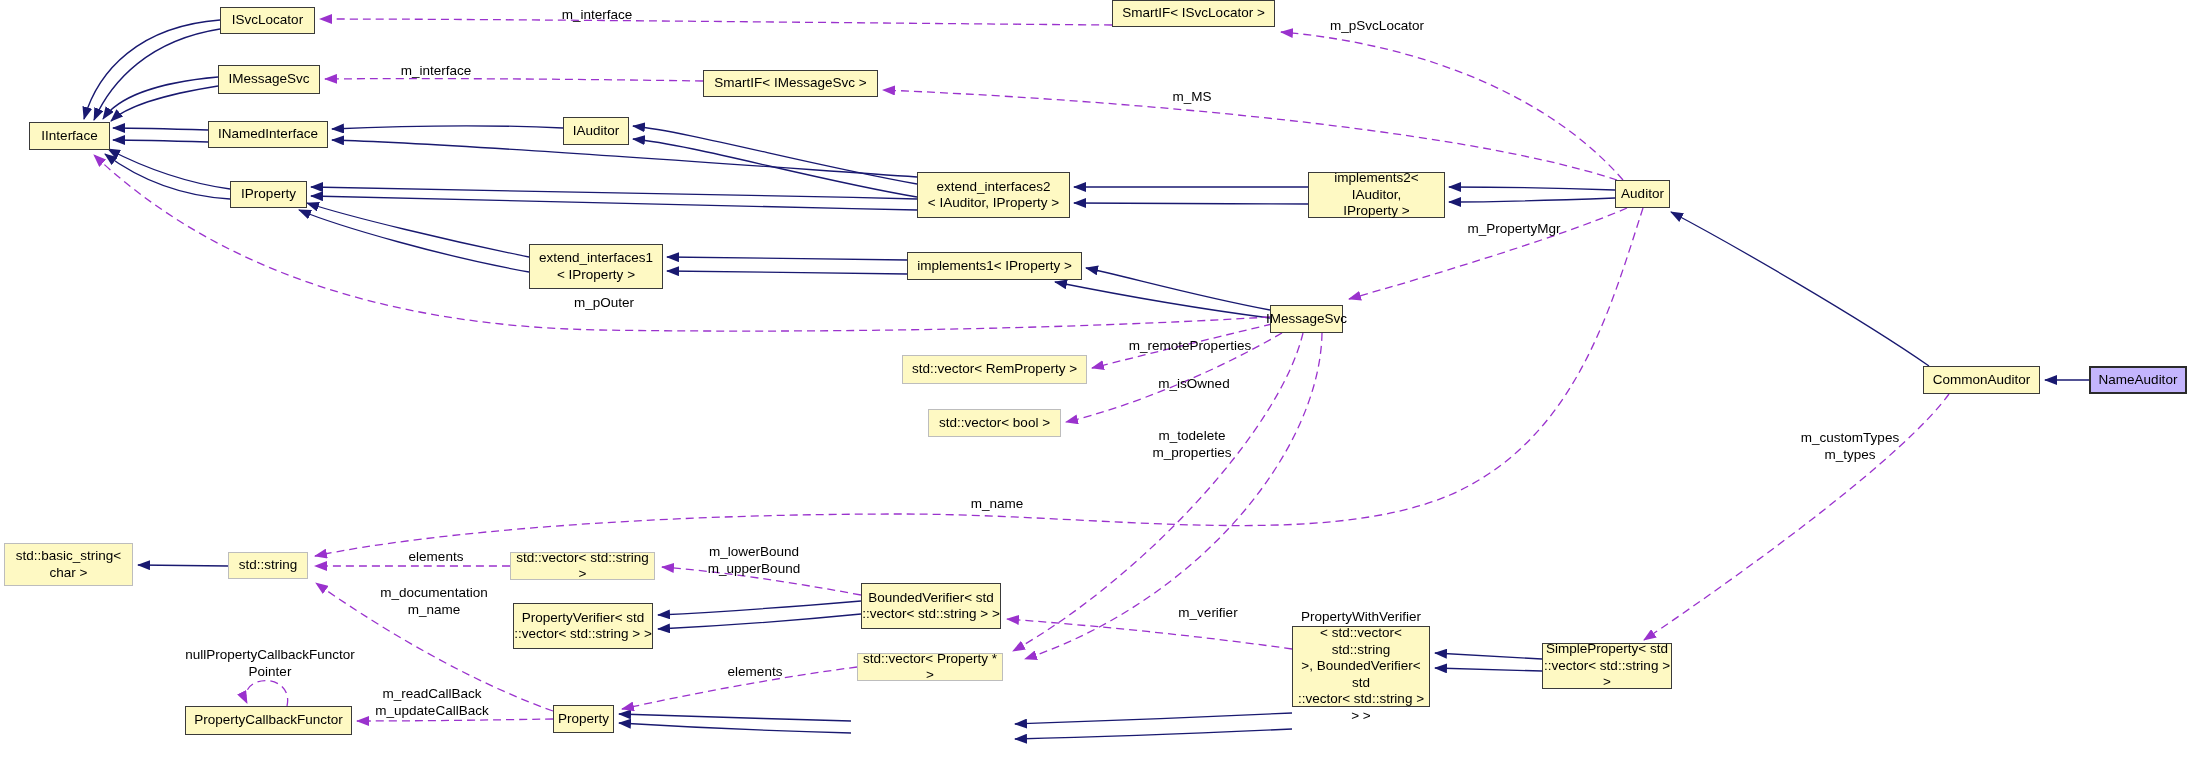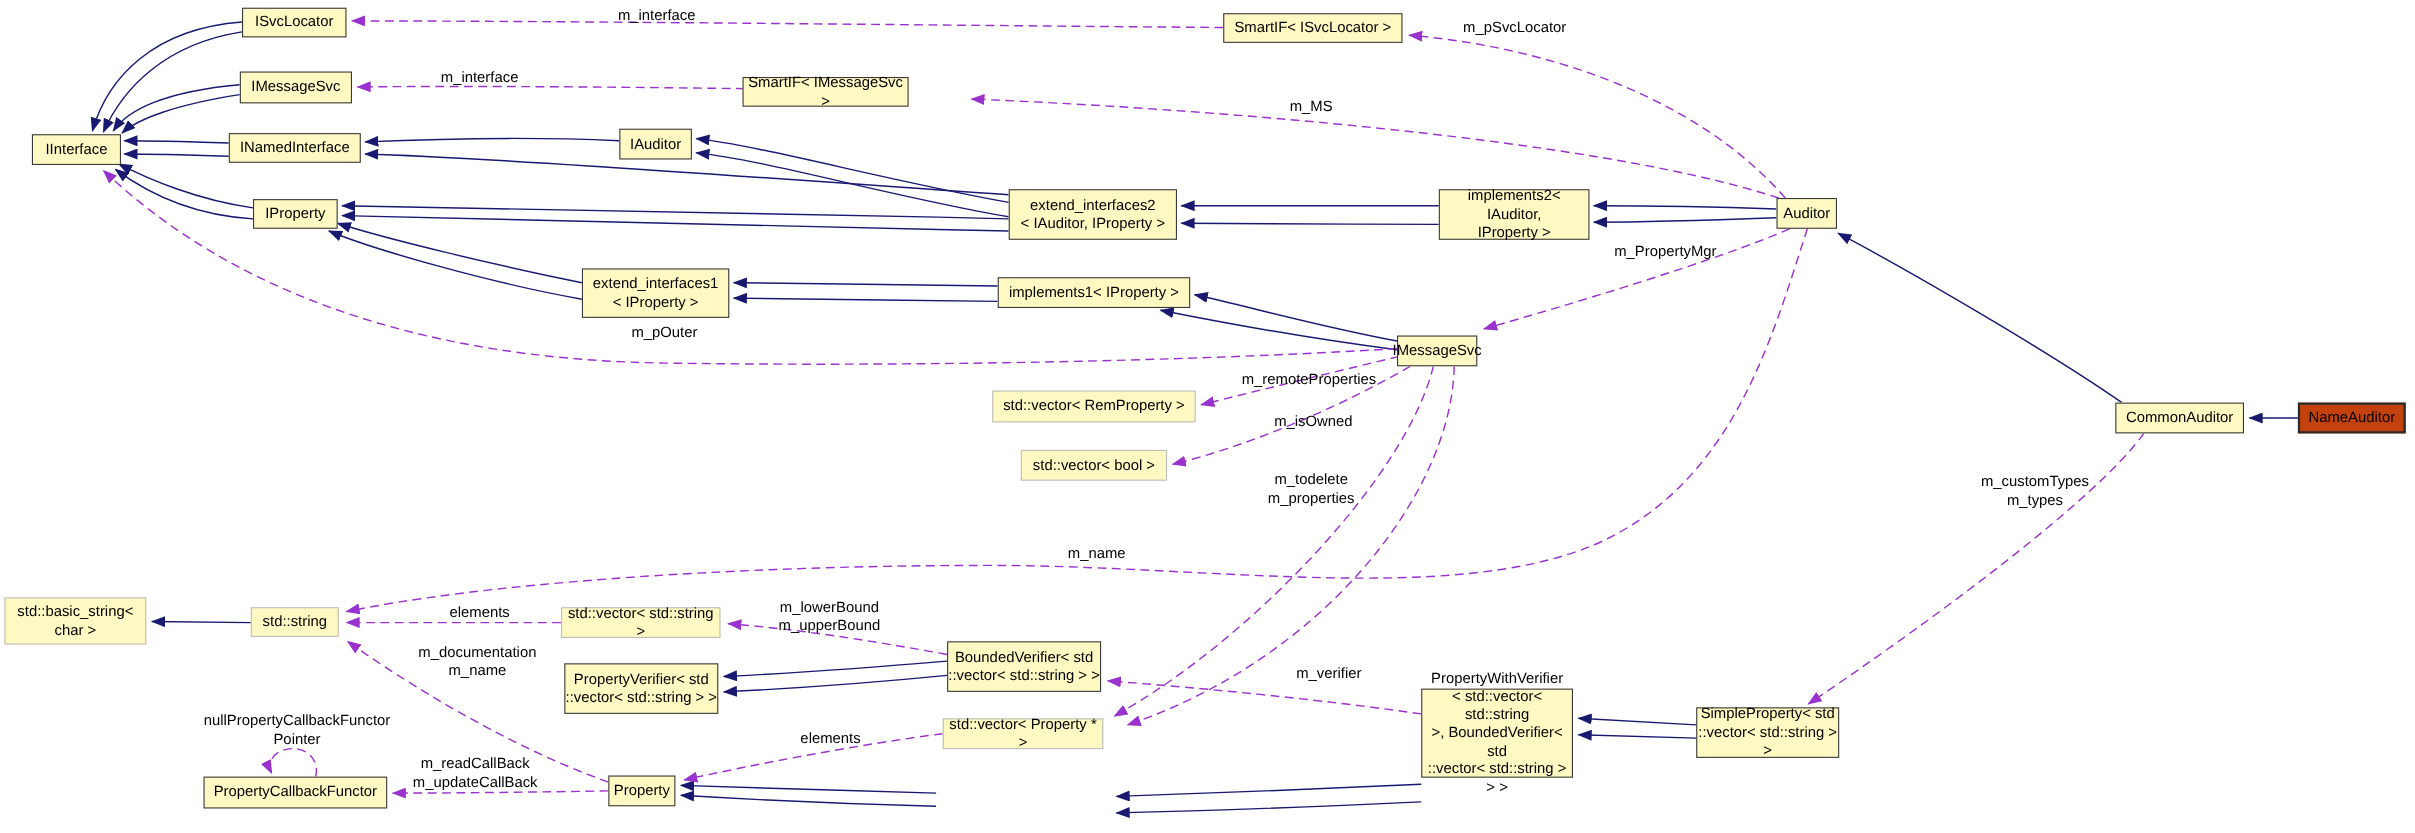--- a/index.html
+++ b/index.html
@@ -3,21 +3,21 @@
 <meta charset="utf-8">
 <style>
   html,body{margin:0;padding:0;background:#fff;}
   #canvas{position:relative;width:2195px;height:757px;background:#fff;overflow:hidden;
           font-family:"Liberation Sans",sans-serif;}
   #edges{position:absolute;left:0;top:0;width:2195px;height:757px;}
   .node{position:absolute;display:flex;align-items:center;justify-content:center;
         background:#fef9c3;border:1.5px solid #3a3a3a;color:#000;font-size:13.5px;
         line-height:16.5px;text-align:center;white-space:pre-line;box-sizing:border-box;}
   .node.ext{border:1px solid #bdbdbd;text-align:center;}
-  .node.hl{background:#c2410c;border:2px solid #2b2b2b;}
+  .node.hl{background:#c4b5fd;border:2px solid #2b2b2b;}
   .elabel{position:absolute;transform:translate(-50%,-50%);color:#000;font-size:13.5px;
           line-height:17px;text-align:center;white-space:pre-line;}
 </style>
 </head>
 <body>
 
 <div id="canvas">
 
 <svg id="edges" width="2195" height="757" viewBox="0 0 2195 757">
   <defs>
@@ -89,22 +89,22 @@
     <path d="M1949,394 C1905,455 1755,565 1644,640" marker-end="url(#ah-purp)"></path>
   </g>
 </svg>
 
 <div class="node" style="left:29px;top:122px;width:81px;height:28px">IInterface</div>
 <div class="node" style="left:220px;top:7px;width:95px;height:27px">ISvcLocator</div>
 <div class="node" style="left:218px;top:65px;width:102px;height:29px">IMessageSvc</div>
 <div class="node" style="left:208px;top:121px;width:120px;height:27px">INamedInterface</div>
 <div class="node" style="left:230px;top:181px;width:77px;height:27px">IProperty</div>
 <div class="node" style="left:563px;top:117px;width:66px;height:28px">IAuditor</div>
-<div class="node" style="left:1112px;top:12px;width:163px;height:27px">SmartIF&lt; ISvcLocator &gt;</div>
-<div class="node" style="left:675px;top:70px;width:151px;height:27px">SmartIF&lt; IMessageSvc &gt;</div>
+<div class="node" style="left:1112px;top:0;width:163px;height:27px">SmartIF&lt; ISvcLocator &gt;</div>
+<div class="node" style="left:703px;top:70px;width:175px;height:27px">SmartIF&lt; IMessageSvc &gt;</div>
 <div class="node" style="left:917px;top:172px;width:153px;height:46px">extend_interfaces2
 &lt; IAuditor, IProperty &gt;</div>
 <div class="node" style="left:1308px;top:172px;width:137px;height:46px">implements2&lt; IAuditor,
 IProperty &gt;</div>
 <div class="node" style="left:1615px;top:180px;width:55px;height:28px">Auditor</div>
 <div class="node" style="left:529px;top:244px;width:134px;height:45px">extend_interfaces1
 &lt; IProperty &gt;</div>
 <div class="node" style="left:907px;top:252px;width:175px;height:28px">implements1&lt; IProperty &gt;</div>
 <div class="node" style="left:1270px;top:305px;width:73px;height:28px">IMessageSvc</div>
 <div class="node ext" style="left:902px;top:355px;width:185px;height:29px">std::vector&lt; RemProperty &gt;</div>

